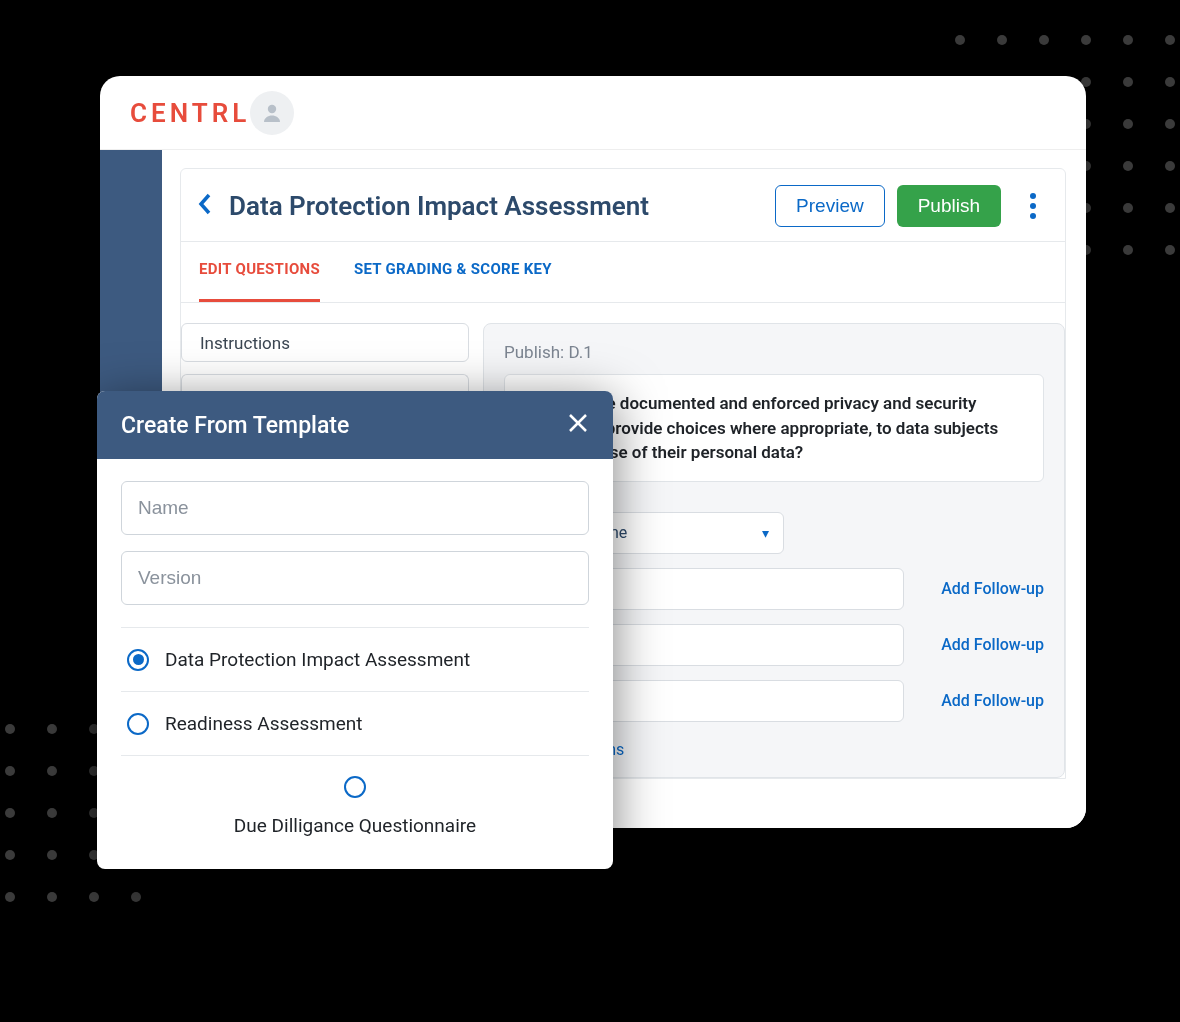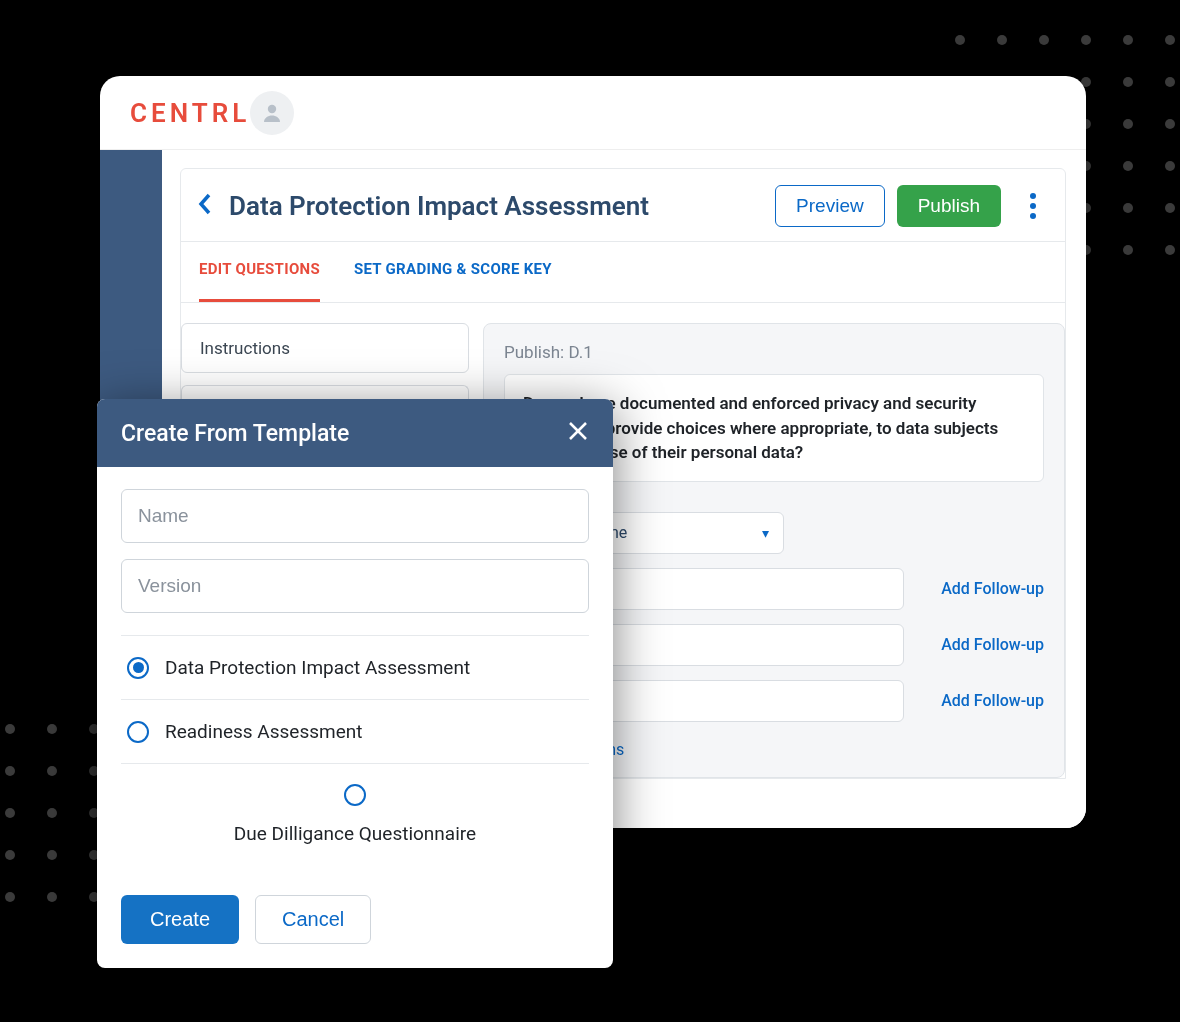--- a/index.html
+++ b/index.html
@@ -95,21 +95,21 @@
   }
   .tab-active { color: #e74c3c; border-bottom: 3px solid #e74c3c; }
   .tab-inactive { color: #0b69c7; }
   .tabline { height:1px; background:#e6e9ec; margin: 0 0 0 0;}
   
   .content-cols {
     display: flex; gap: 14px; padding-top: 20px;
   }
   .left-col { width: 288px; }
   .instr-box {
-    height: 50px;
+    height: 39px;
     border: 1px solid #d9dde2;
     border-radius: 6px;
     background: #fff;
     display:flex; align-items:center;
     padding: 0 18px;
     color: #3b4652; font-size: 17px;
     margin-bottom: 12px;
   }
   .instr-box.stub { height: 24px; border-bottom: none; border-radius: 6px 6px 0 0;}
   
@@ -143,21 +143,21 @@
     display: flex; align-items: center; gap: 18px; margin-bottom: 14px;
     margin-left: 80px;
   }
   .ans-input { flex: 0 0 320px; height: 42px; background:#fff; border:1px solid #d9dde2; border-radius:6px;}
   .followup { color:#0b69c7; font-size:16px; font-weight:500; cursor:pointer; margin-left:auto;}
   .q-options { margin-left: 65px; color:#0b69c7; font-size:16px; font-weight:400; cursor:pointer; margin-top: 18px;}
   
   
   .modal {
     position: absolute;
-    top: 399px; left: 97px;
+    top: 391px; left: 97px;
     width: 516px;
     background: #fff;
     border-radius: 8px;
     box-shadow: 0 10px 50px rgba(0,0,0,0.5);
     overflow: hidden;
   }
   .modal-header {
     background: #3d5a80;
     color: #fff;
     display: flex; align-items:center; justify-content:space-between;
@@ -352,17 +352,13 @@
       <div class="radio-row">
         <div class="radio"></div>
         <div class="radio-label">Readiness Assessment</div>
       </div>
       <div class="radio-row">
         <div class="radio"></div>
         <div class="radio-label">Due Dilligance Questionnaire</div>
       </div>
     </div>
   </div>
-  <div class="modal-footer">
-    <button class="btn btn-primary">Create</button>
-    <button class="btn btn-cancel">Cancel</button>
-  </div>
 </div>
 
 </body></html>

